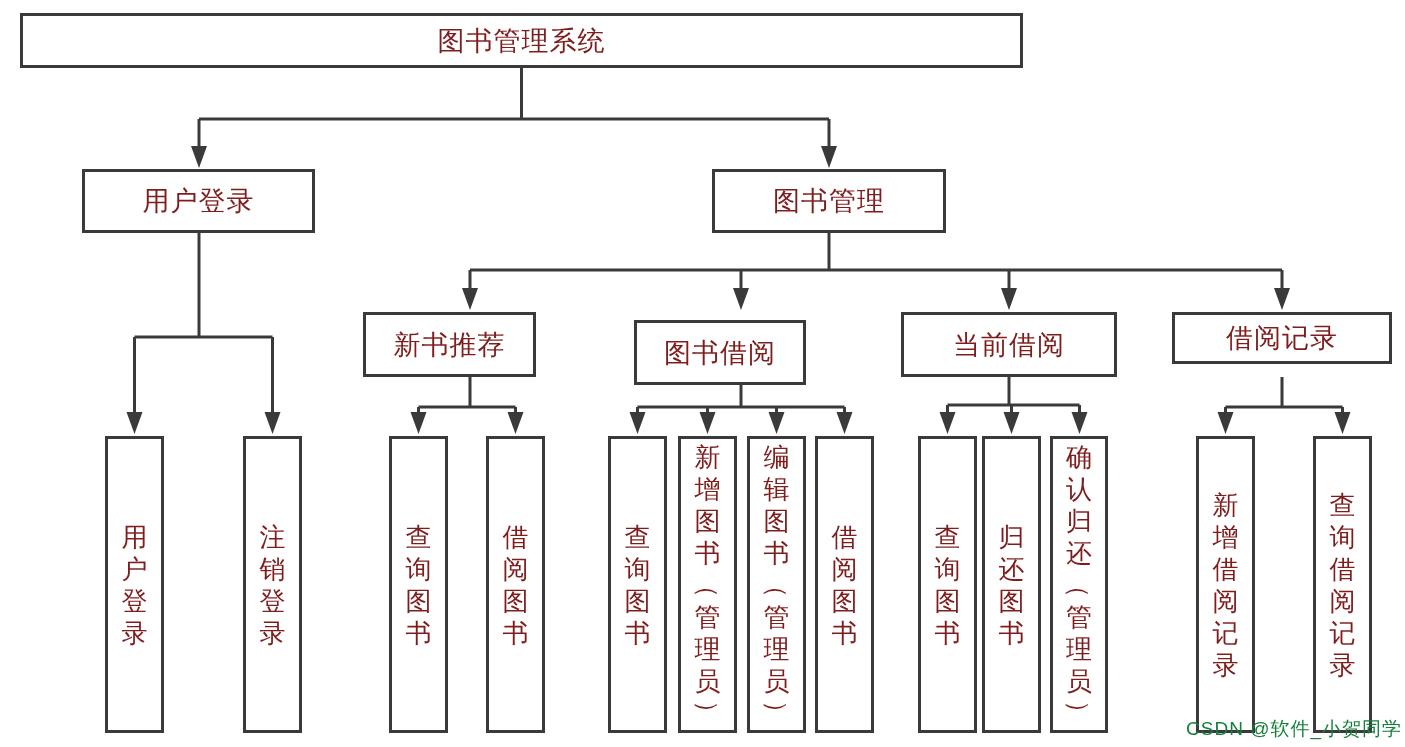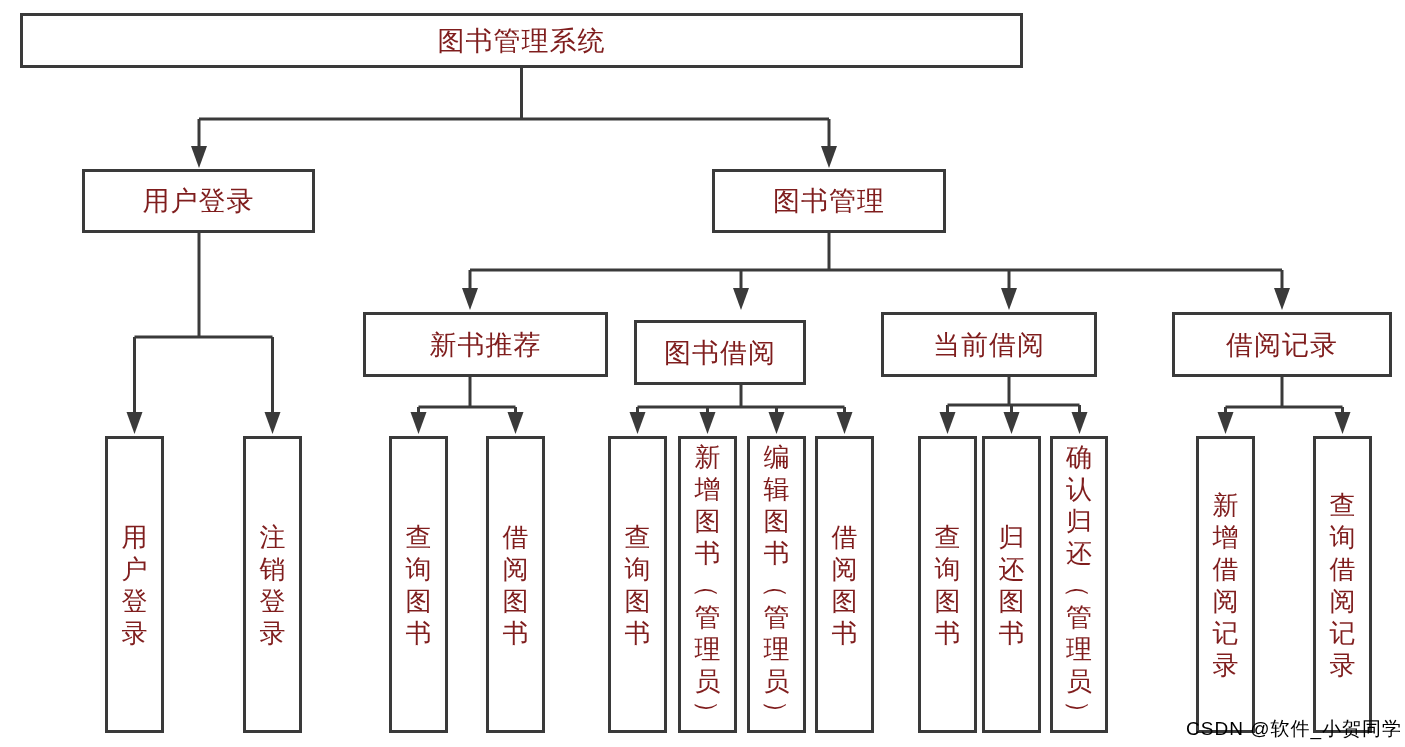--- a/index.html
+++ b/index.html
@@ -20,21 +20,21 @@
   }
   .h-node{font-size:27px;letter-spacing:1px;white-space:nowrap;}
   .v-node{font-size:26px;}
   .vtext{display:flex;flex-direction:column;align-items:center;}
   .vchar{display:block;line-height:32px;height:32px;text-align:center;}
   .vchar.rot{transform:rotate(90deg);}
   svg.connectors{position:absolute;left:0;top:0;z-index:1;}
   .node{z-index:2;}
   .watermark{
     position:absolute;right:3px;bottom:5px;z-index:5;
-    font-size:19px;letter-spacing:1px;color:#000000;white-space:nowrap;margin-left:20px;
+    font-size:19px;letter-spacing:1px;color:#15803d;white-space:nowrap;margin-left:20px;
   }
 </style>
 </head>
 <body>
 
 <div class="stage">
 
   <svg class="connectors" width="1405" height="747">
       <line x1="521.5" y1="68" x2="521.5" y2="119" stroke="#3a3a3a" stroke-width="3"></line>
       <line x1="199" y1="119" x2="829" y2="119" stroke="#3a3a3a" stroke-width="3"></line>
@@ -88,24 +88,24 @@
       <polygon points="1217.5,412 1233.5,412 1225.5,434" fill="#3a3a3a"></polygon>
       <line x1="1342.5" y1="407" x2="1342.5" y2="416" stroke="#3a3a3a" stroke-width="3"></line>
       <polygon points="1334.5,412 1350.5,412 1342.5,434" fill="#3a3a3a"></polygon>
     </svg>
 
   <div class="node h-node" style="left:20px;top:13px;width:1003px;height:55px;">图书管理系统</div>
 
   <div class="node h-node" style="left:82px;top:169px;width:233px;height:64px;">用户登录</div>
   <div class="node h-node" style="left:712px;top:169px;width:234px;height:64px;font-family:Liberation Serif, serif;">图书管理</div>
 
-  <div class="node h-node" style="left:363px;top:312px;width:245px;height:65px;">新书推荐</div>
+  <div class="node h-node" style="left:363px;top:312px;width:173px;height:65px;">新书推荐</div>
   <div class="node h-node" style="left:634px;top:320px;width:172px;height:65px;">图书借阅</div>
-  <div class="node h-node" style="left:881px;top:312px;width:216px;height:65px;">当前借阅</div>
-  <div class="node h-node" style="left:1172px;top:312px;width:220px;height:65px;">借阅记录</div>
+  <div class="node h-node" style="left:901px;top:312px;width:216px;height:65px;">当前借阅</div>
+  <div class="node h-node" style="left:1172px;top:312px;width:220px;height:52px;">借阅记录</div>
 
   <div class="node v-node" style="left:105px;top:436px;width:59px;height:297px;">
       <div class="vtext">
         <span class="vchar">用</span>
         <span class="vchar">户</span>
         <span class="vchar">登</span>
         <span class="vchar">录</span>
       </div>
     </div>
   <div class="node v-node" style="left:243px;top:436px;width:59px;height:297px;">

